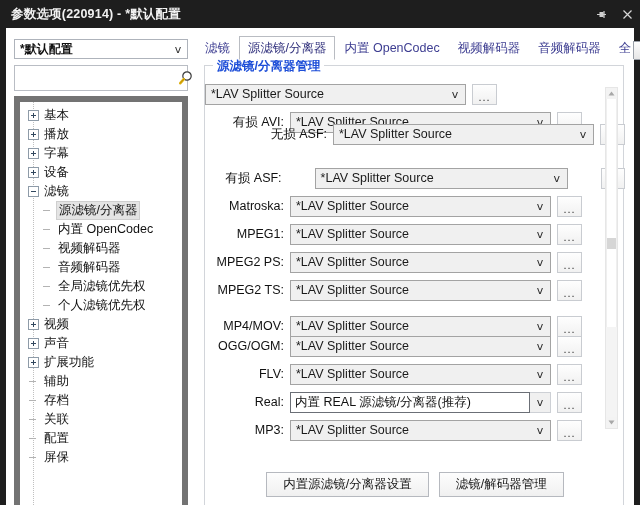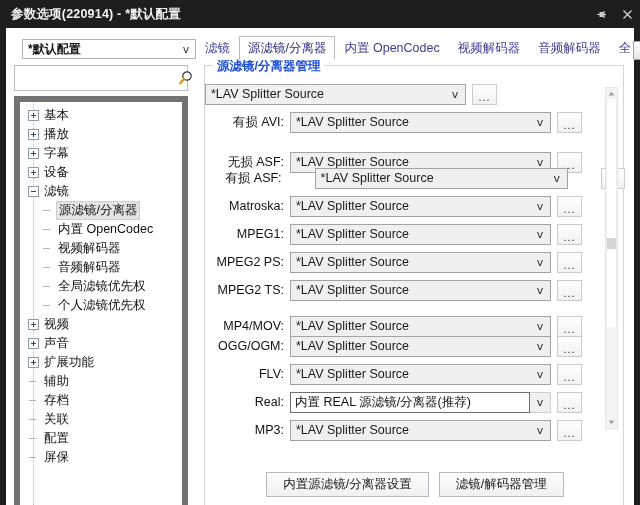--- a/index.html
+++ b/index.html
@@ -56,21 +56,21 @@
   .leftpane {
     position: absolute; left: 6px; top: 28px;
     width: 190px; height: 477px;
     background: #ffffff;
   }
   .profile-combo {
     position: absolute; left: 8px; top: 11px;
     width: 174px; height: 20px;
     background: #ffffff;
     border: 1px solid #aeb3bb;
-    display: flex; align-items: center; margin-left: 8px;
+    display: flex; align-items: center;
   }
   .profile-combo .pc-text {
     flex: 1; padding-left: 5px;
     font-size: 12px; font-weight: bold; color: #111;
     white-space: nowrap; overflow: hidden;
   }
   .profile-combo .pc-arrow {
     width: 18px; text-align: center;
     font-size: 11px; color: #333;
     font-family: "DejaVu Sans", sans-serif;
@@ -514,21 +514,21 @@
               <div class="dots-btn">...</div>
             </div>
             <div class="row" style="top: 28px;">
               <div class="row-label">有损 AVI:</div>
               <div class="combo">
                 <div class="cb-text">*LAV Splitter Source</div>
                 <div class="cb-arrow">v</div>
               </div>
               <div class="dots-btn">...</div>
             </div>
-            <div class="row" style="top: 68px;">
+            <div class="row" style="top: 40px; justify-content: flex-end;">
               <div class="row-label">无损 ASF:</div>
               <div class="combo">
                 <div class="cb-text">*LAV Splitter Source</div>
                 <div class="cb-arrow">v</div>
               </div>
               <div class="dots-btn">...</div>
             </div>
             <div class="row" style="top: 84px; gap: 27px;">
               <div class="row-label">有损 ASF:</div>
               <div class="combo">

